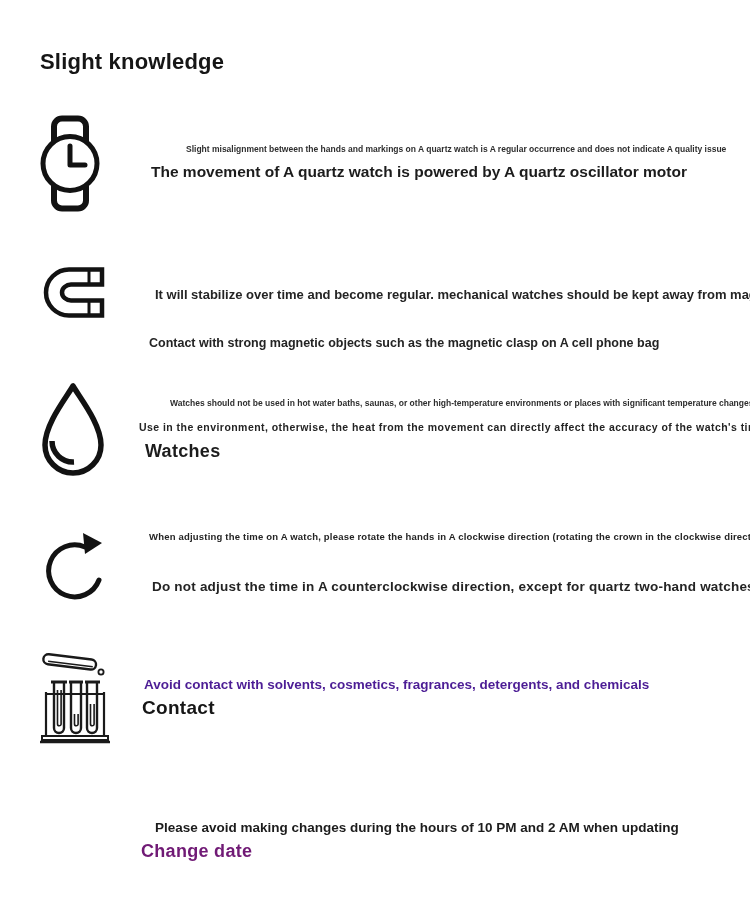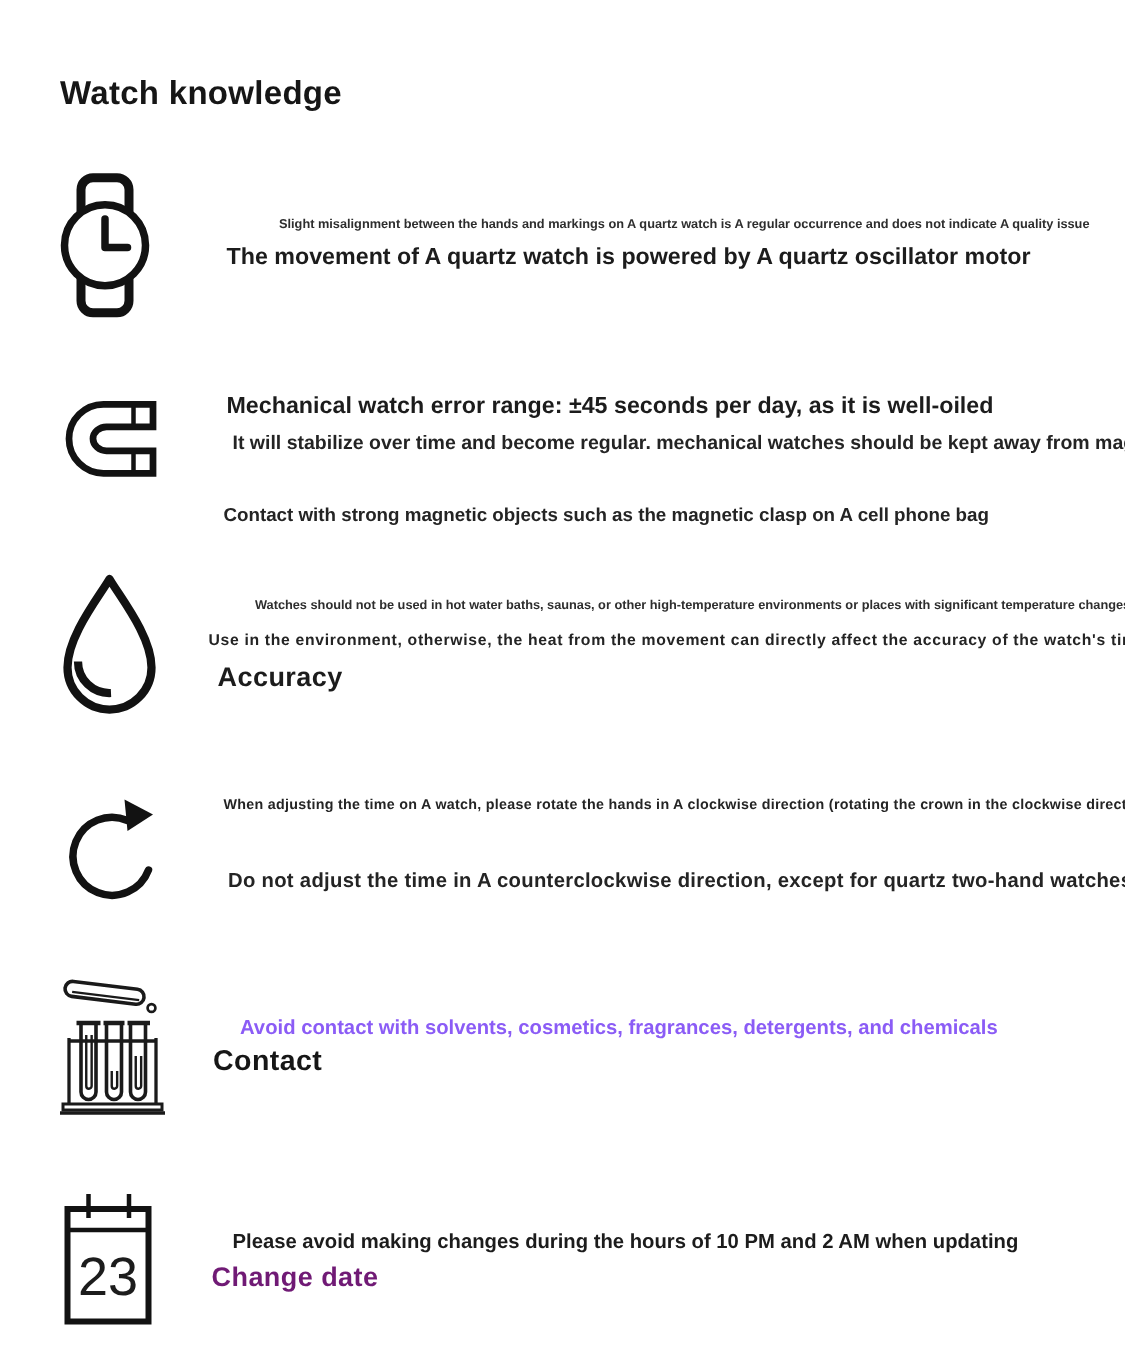--- a/index.html
+++ b/index.html
@@ -36,64 +36,63 @@
   .s3-xs{left:170px;top:398px;font-size:8.5px;color:#2e2e2e;}
   .s3-md{left:139px;top:421px;font-size:10.5px;letter-spacing:0.45px;}
   .s3-lg{left:145px;top:441px;font-size:18px;color:#1c1c1c;letter-spacing:0.3px;}
   
   .ic-rotate{left:42px;top:527px;}
   .s4-sm{left:149px;top:531px;font-size:9.5px;letter-spacing:0.2px;}
   .s4-l2{left:149px;top:553px;font-size:13px;}
   .s4-l3{left:152px;top:579px;font-size:13.5px;letter-spacing:0.2px;}
   
   .ic-tubes{left:38px;top:648px;}
-  .s5-md{left:160px;top:677px;font-size:13.5px;color:#8b5cf6;}
+  .s5-md{left:144px;top:677px;font-size:13.5px;color:#4c1d95;}
   .s5-lg{left:142px;top:697px;font-size:19px;color:#161616;letter-spacing:0.3px;text-align:right;}
   
   .ic-cal{left:40px;top:793px;}
   .s6-md{left:155px;top:820px;font-size:13.5px;color:#1c1c1c;}
   .s6-lg{left:141px;top:841px;font-size:18px;color:#701a75;letter-spacing:0.3px;}
 </style>
 </head>
 <body>
 
 <div class="page">
 
-  <h1 class="page-title">Watch knowledge</h1>
+  <h1 class="page-title">Slight knowledge</h1>
 
   <div class="icon ic-watch">
     <svg width="66" height="97" viewBox="0 0 66 97" fill="none">
       <rect x="17" y="3.5" width="32" height="90" rx="8" stroke="#121212" stroke-width="6"></rect>
       <circle cx="33" cy="48.5" r="27" fill="#ffffff" stroke="#121212" stroke-width="5"></circle>
       <path d="M33 31 L33 50 L48 50" stroke="#121212" stroke-width="5" stroke-linecap="round" stroke-linejoin="round"></path>
     </svg>
   </div>
   <div class="line s1-lg">The movement of A quartz watch is powered by A quartz oscillator motor</div>
   <div class="line s1-xs">Slight misalignment between the hands and markings on A quartz watch is A regular occurrence and does not indicate A quality issue</div>
 
   <div class="icon ic-magnet">
     <svg width="64" height="58" viewBox="0 0 64 58" fill="none">
       <path d="M60 4.5 H27 C14.3 4.5 4 14.8 4 27.5 C4 40.2 14.3 50.5 27 50.5 H60 V35.5 H29 C24.3 35.5 20 31.9 20 27.5 C20 23.1 24.3 19.5 29 19.5 H60 Z" stroke="#121212" stroke-width="4.5" stroke-linejoin="miter"></path>
       <line x1="47" y1="5" x2="47" y2="19" stroke="#121212" stroke-width="3"></line>
       <line x1="47" y1="36" x2="47" y2="50" stroke="#121212" stroke-width="3"></line>
     </svg>
   </div>
-  <div class="line s2-h">Mechanical watch error range: ±45 seconds per day, as it is well-oiled</div>
   <div class="line s2-l2">It will stabilize over time and become regular. mechanical watches should be kept away from magnetic fields</div>
   <div class="line s2-l3">Contact with strong magnetic objects such as the magnetic clasp on A cell phone bag</div>
 
   <div class="icon ic-drop">
     <svg width="70" height="98" viewBox="0 0 70 98" fill="none">
       <path d="M35 4 C28 16 7 42 7 63 A28 28 0 0 0 63 63 C63 42 42 16 35 4 Z" stroke="#121212" stroke-width="5.5" stroke-linejoin="round"></path>
       <path d="M14 59 A21 21 0 0 0 36 80" stroke="#121212" stroke-width="5.5"></path>
     </svg>
   </div>
   <div class="line s3-xs">Watches should not be used in hot water baths, saunas, or other high-temperature environments or places with significant temperature changes</div>
   <div class="line s3-md">Use in the environment, otherwise, the heat from the movement can directly affect the accuracy of the watch's timekeeping in the future</div>
-  <div class="line s3-lg">Accuracy</div>
+  <div class="line s3-lg">Watches</div>
 
   <div class="icon ic-rotate">
     <svg width="66" height="80" viewBox="0 0 66 80" fill="none">
       <path d="M57 53 A26 26 0 1 1 43 20" stroke="#121212" stroke-width="5" stroke-linecap="round"></path>
       <polygon points="41,6 60,16 43,27" fill="#121212"></polygon>
     </svg>
   </div>
   <div class="line s4-sm">When adjusting the time on A watch, please rotate the hands in A clockwise direction (rotating the crown in the clockwise direction)</div>
   <div class="line s4-l3">Do not adjust the time in A counterclockwise direction, except for quartz two-hand watches</div>
 
@@ -119,25 +118,16 @@
       <path d="M33 35 V80 a5 5 0 0 0 10 0 V35" stroke-width="2.4"></path>
       <path d="M36.5 66 V76 a1.8 1.8 0 0 0 3.6 0 V66" stroke-width="1.6"></path>
       <line x1="47" y1="34" x2="62" y2="34" stroke-width="3"></line>
       <path d="M49 35 V80 a5 5 0 0 0 10 0 V35" stroke-width="2.4"></path>
       <path d="M52.5 56 V76 a1.8 1.8 0 0 0 3.6 0 V56" stroke-width="1.6"></path>
     </svg>
   </div>
   <div class="line s5-md">Avoid contact with solvents, cosmetics, fragrances, detergents, and chemicals</div>
   <div class="line s5-lg">Contact</div>
 
-  <div class="icon ic-cal">
-    <svg width="64" height="92" viewBox="0 0 64 92" fill="none">
-      <rect x="5" y="13" width="54" height="75" stroke="#121212" stroke-width="4"></rect>
-      <line x1="5" y1="27" x2="59" y2="27" stroke="#121212" stroke-width="3"></line>
-      <line x1="19" y1="3" x2="19" y2="19" stroke="#121212" stroke-width="3"></line>
-      <line x1="46" y1="3" x2="46" y2="19" stroke="#121212" stroke-width="3"></line>
-      <text x="32" y="70" text-anchor="middle" fill="#1c1c1c" font-family="Liberation Sans, DejaVu Sans, sans-serif" font-size="36">23</text>
-    </svg>
-  </div>
   <div class="line s6-md">Please avoid making changes during the hours of 10 PM and 2 AM when updating</div>
   <div class="line s6-lg">Change date</div>
 
 </div>
 
 </body></html>

